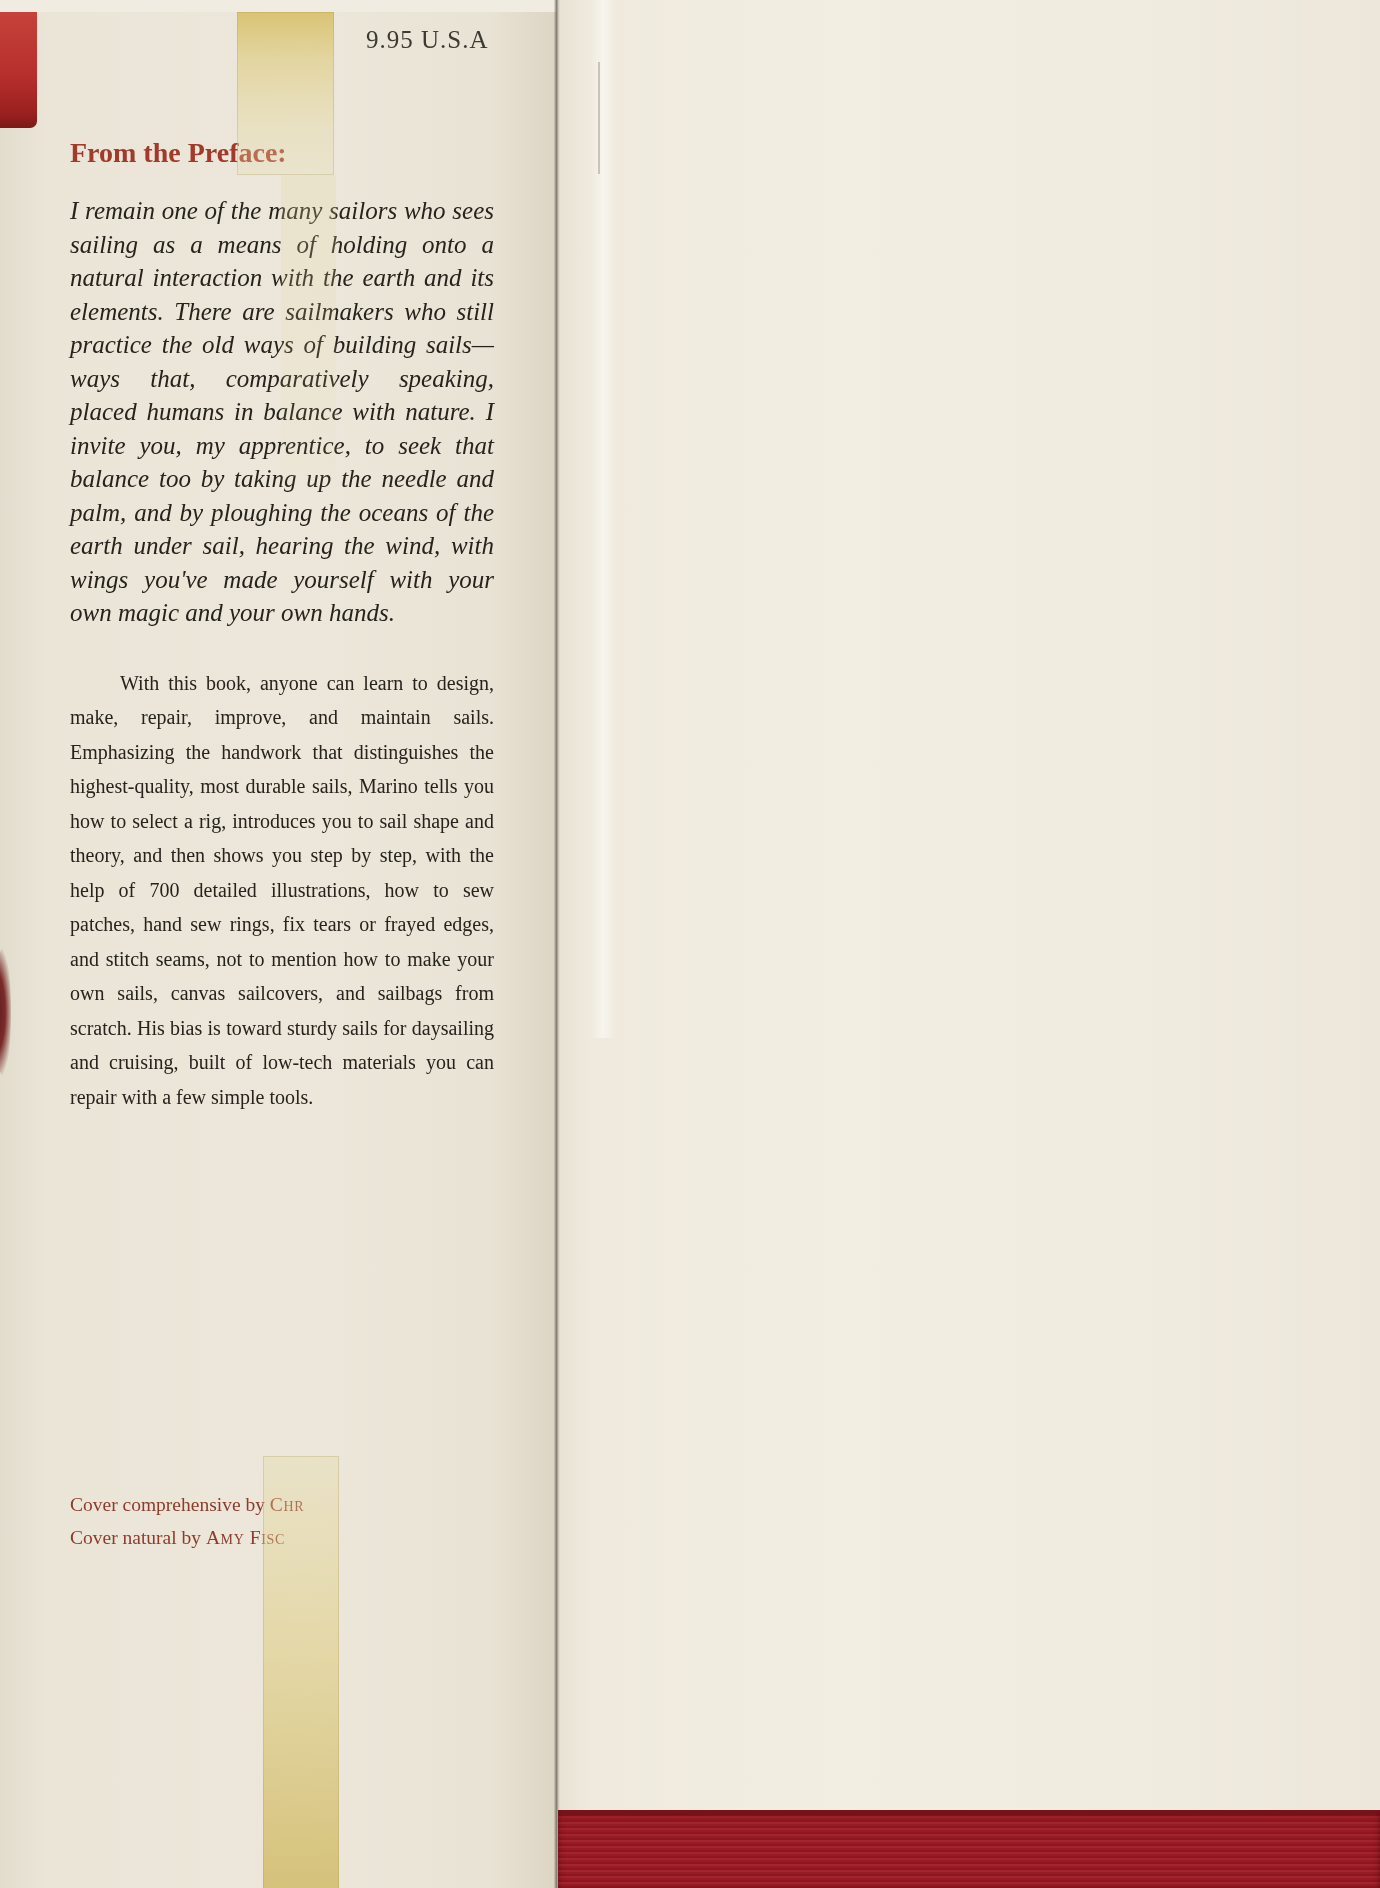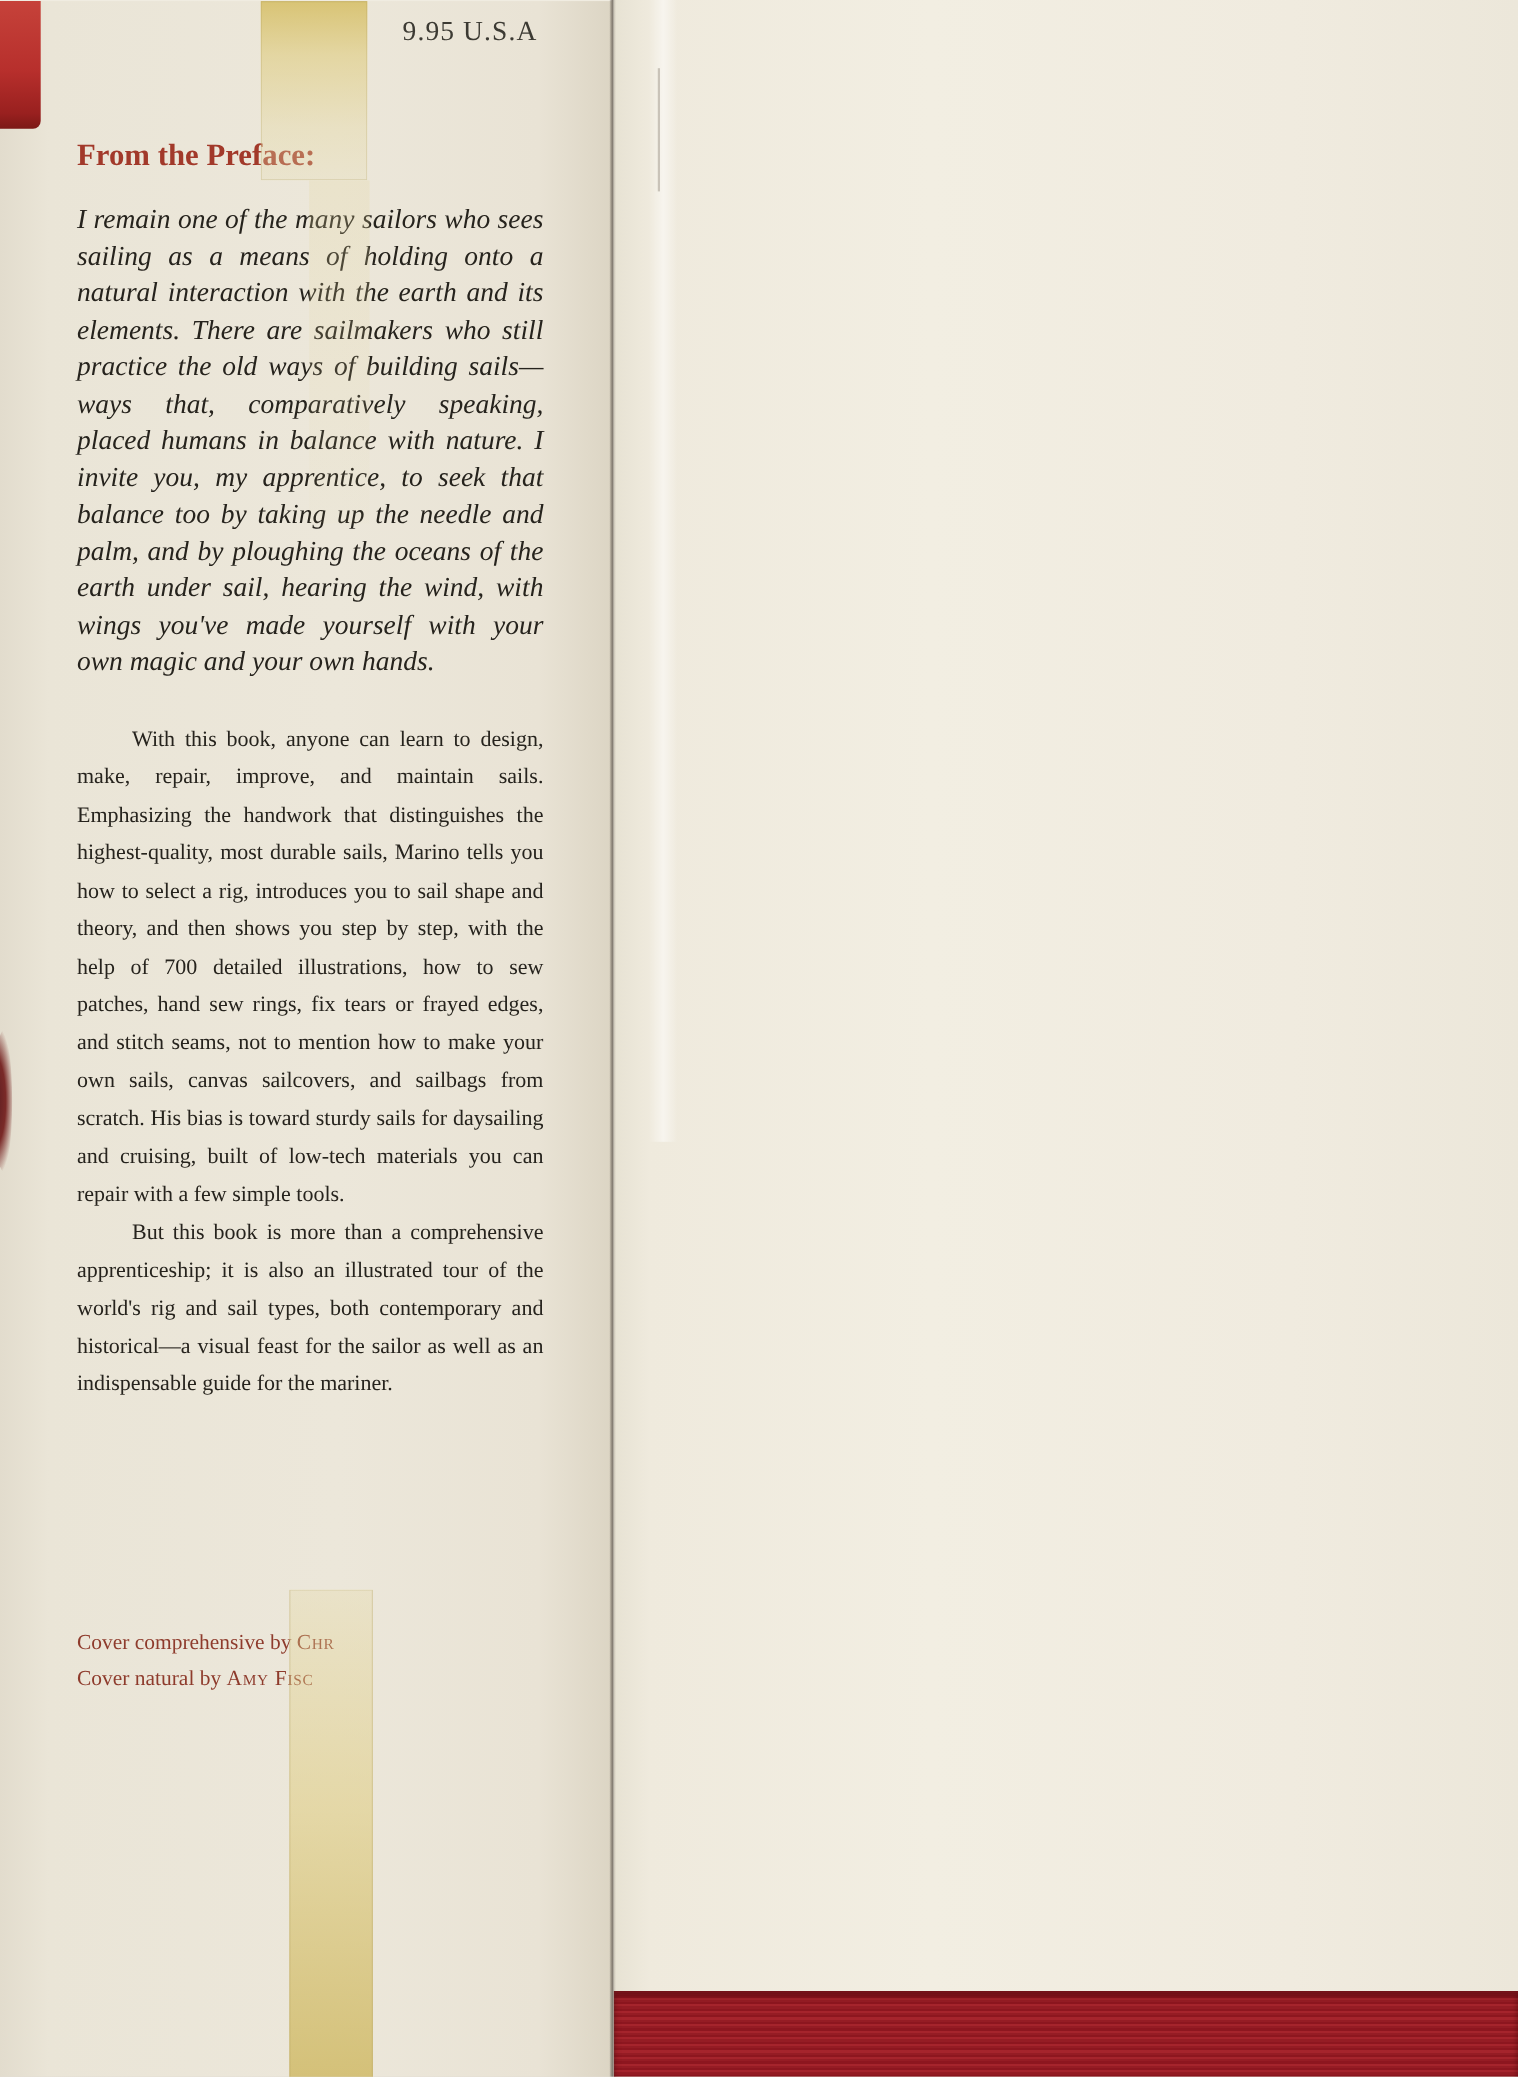--- a/index.html
+++ b/index.html
@@ -10,21 +10,21 @@
     position: relative;
     width: 1380px;
     height: 1888px;
     overflow: hidden;
     background: var(--page-bg, #f0ece1);
   }
 
   
   .flap {
     position: absolute;
-    left: 0; top: 1px; bottom: 0;
+    left: 0; top: 12px; bottom: 0;
     width: 556px;
     background: linear-gradient(90deg,
       #e2dccd 0%, #eae5d7 8%, #ece7da 55%, #e9e3d5 88%, #dcd5c4 100%);
   }
 
   
   .fold {
     position: absolute;
     left: 554px; top: 0;
     width: 6px; height: 100%;
@@ -164,21 +164,20 @@
 
     <div class="price">9.95 U.S.A</div>
 
     <div class="content">
       <h2 class="preface-heading">From the Preface:</h2>
 
       <p class="quote">I remain one of the many sailors who sees sailing as a means of holding onto a natural interaction with the earth and its elements. There are sailmakers who still practice the old ways of building sails—ways that, comparatively speaking, placed humans in balance with nature. I invite you, my apprentice, to seek that balance too by taking up the needle and palm, and by ploughing the oceans of the earth under sail, hearing the wind, with wings you've made yourself with your own magic and your own hands.</p>
 
       <div class="body-text">
         <p class="para">With this book, anyone can learn to design, make, repair, improve, and maintain sails. Emphasizing the handwork that distinguishes the highest-quality, most durable sails, Marino tells you how to select a rig, introduces you to sail shape and theory, and then shows you step by step, with the help of 700 detailed illustrations, how to sew patches, hand sew rings, fix tears or frayed edges, and stitch seams, not to mention how to make your own sails, canvas sailcovers, and sailbags from scratch. His bias is toward sturdy sails for daysailing and cruising, built of low-tech materials you can repair with a few simple tools.</p>
-        <p class="para">But this book is more than a comprehensive apprenticeship; it is also an illustrated tour of the world's rig and sail types, both contemporary and historical—a visual feast for the sailor as well as an indispensable guide for the mariner.</p>
       </div>
     </div>
 
     <div class="credits">
       <div class="credit-line">
         <span>Cover comprehensive by </span><span class="cap">Chr</span>
       </div>
       <div class="credit-line">
         <span>Cover natural by </span><span class="cap">Amy Fisc</span>
       </div>

